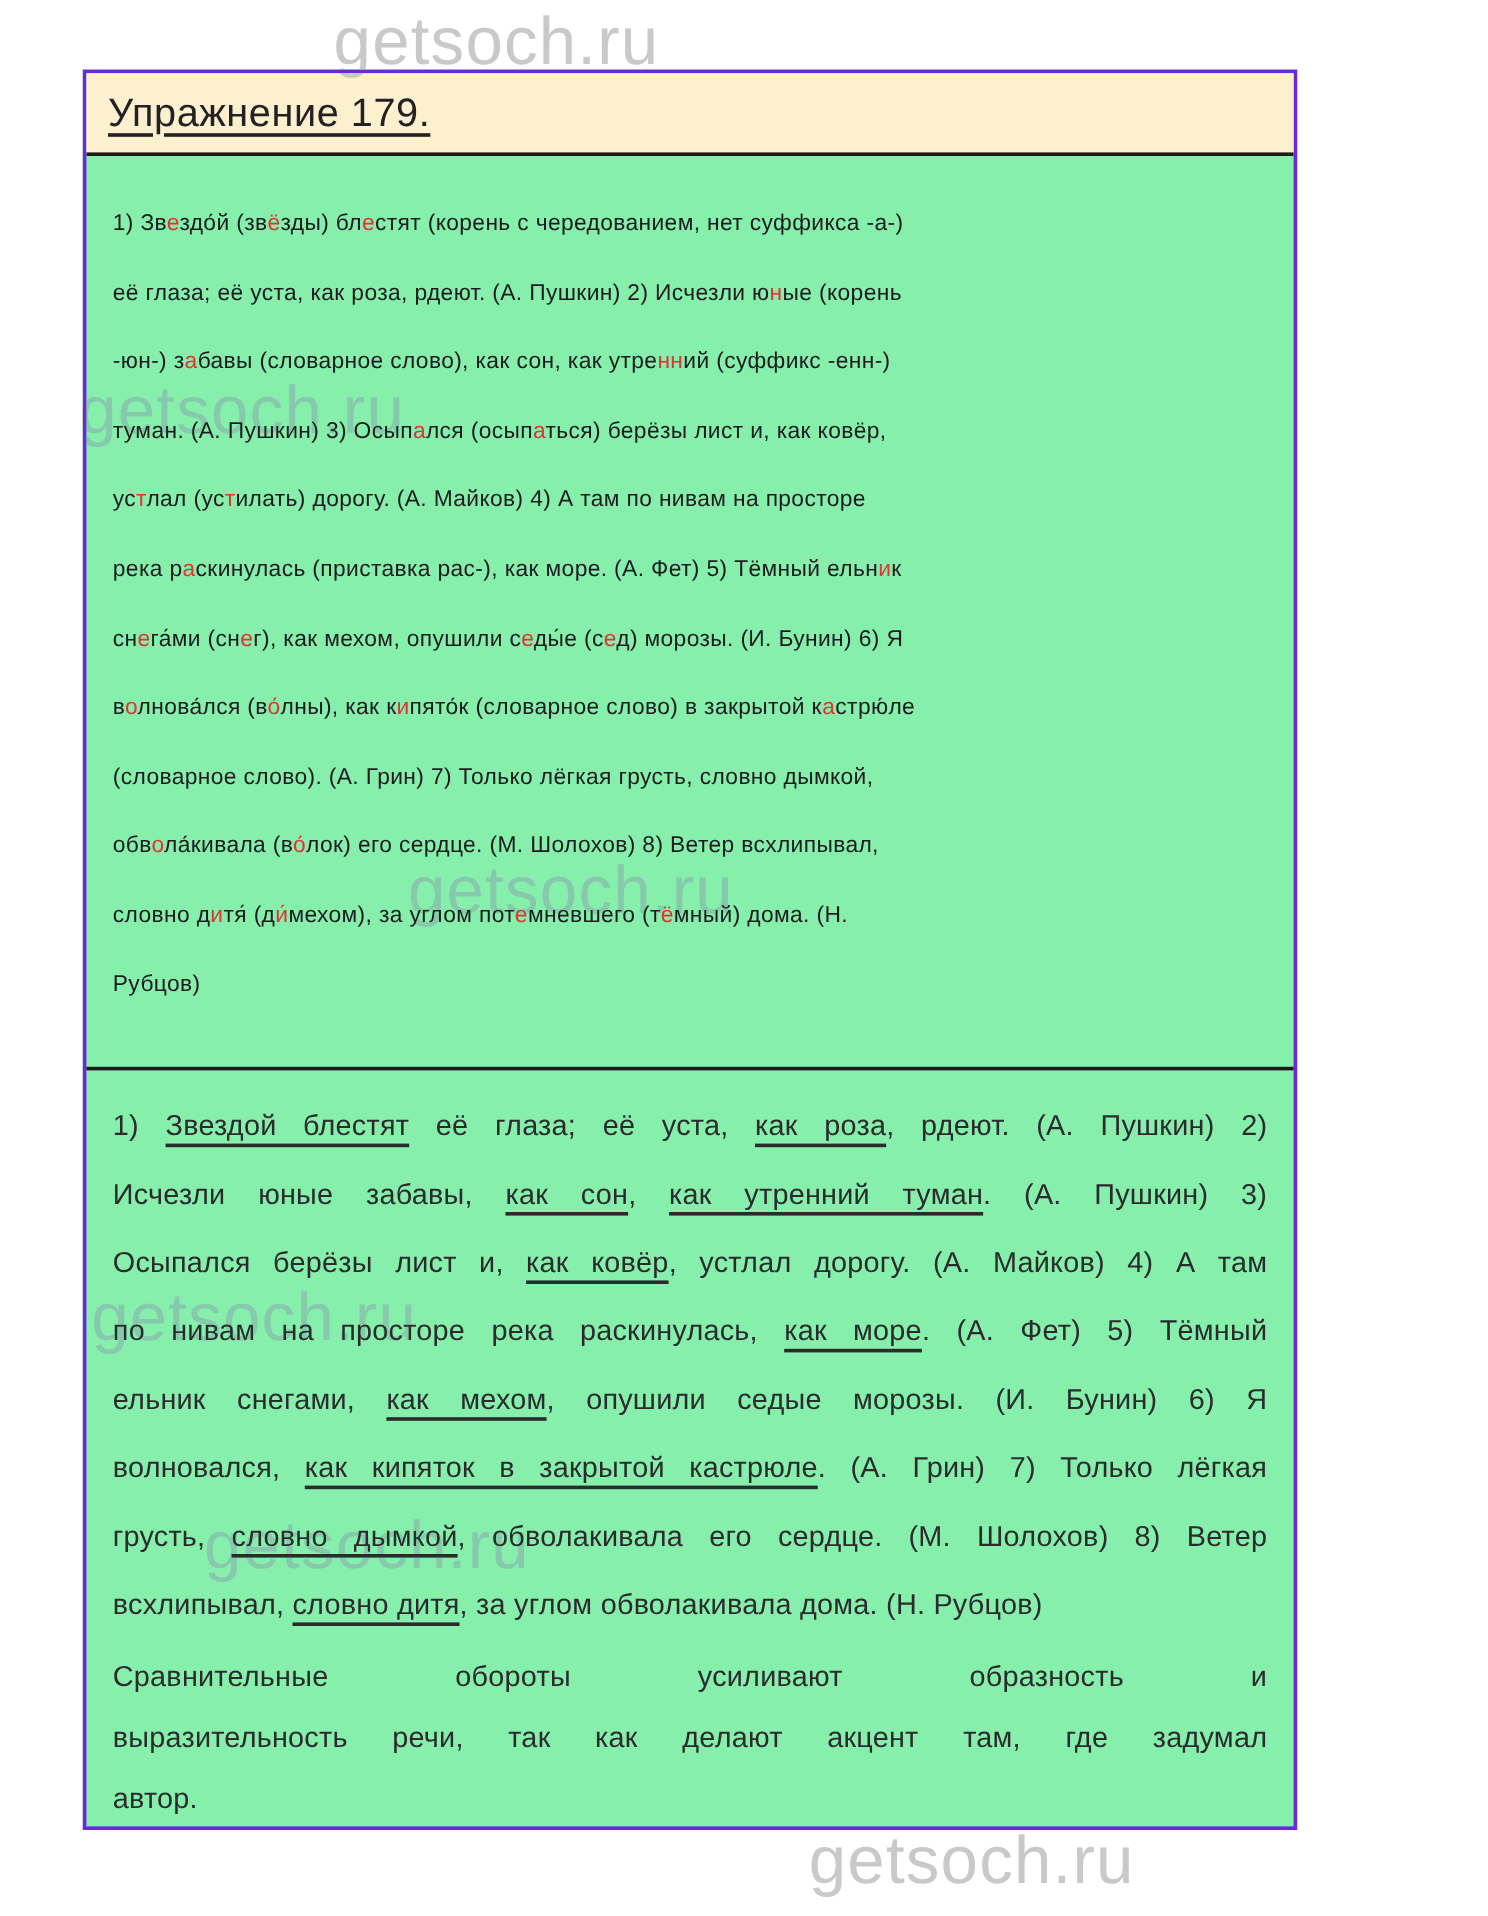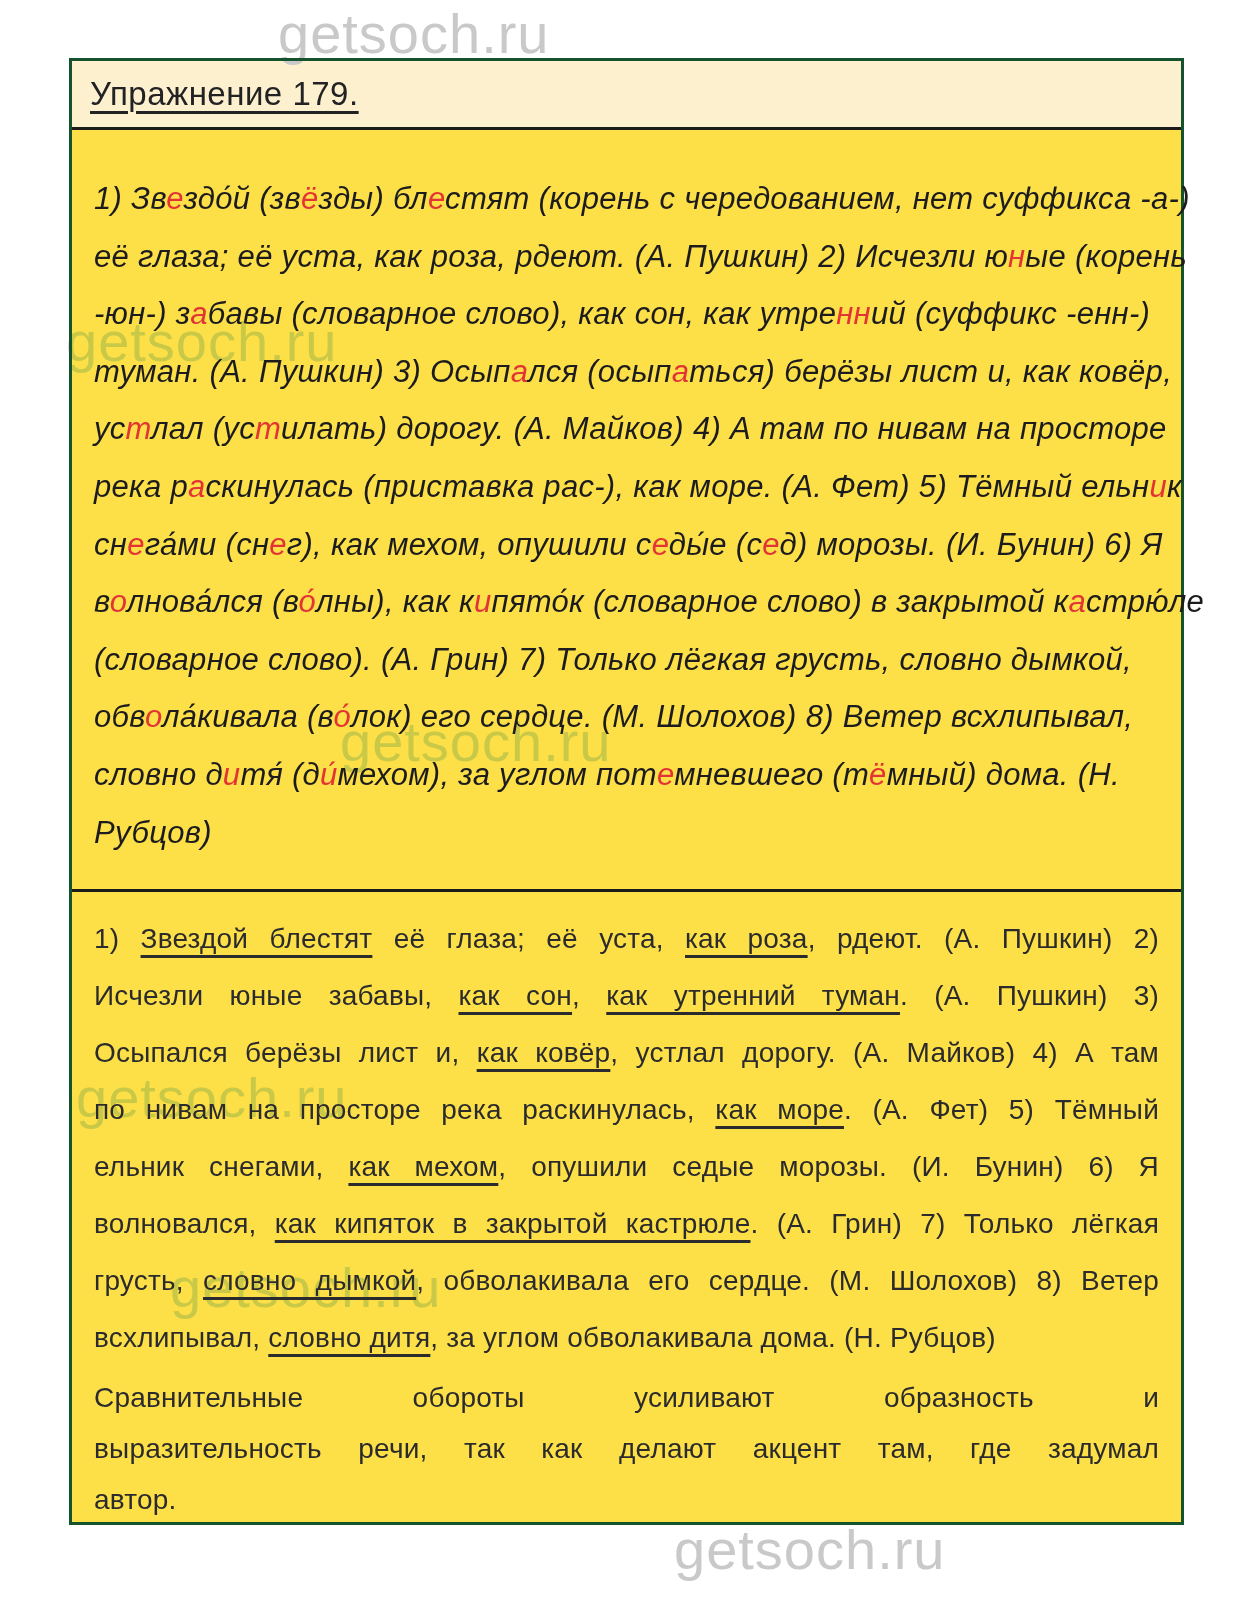--- a/index.html
+++ b/index.html
@@ -5,24 +5,24 @@
   html,body{margin:0;padding:0;}
   body{
     width:1240px;height:1597px;
     background:#ffffff;
     position:relative;
     overflow:hidden;
     font-family:"Liberation Sans","DejaVu Sans",sans-serif;
     -webkit-font-smoothing:antialiased;
   }
   .sheet{
-    position:absolute;left:69px;top:58px;width:1115px;
-    border:3px solid #14532d;
+    position:absolute;left:69px;top:58px;width:1012px;
+    border:3px solid #6d28d9;
     box-sizing:border-box;
-    background:#fde047;
+    background:#86efac;
   }
   .header-band{
     height:66px;
     background:#fdf0ce;
     border-bottom:3px solid #1b1b1b;
     display:flex;align-items:center;
     padding-left:18px;
     box-sizing:content-box;
   }
   .exercise-title{
@@ -30,35 +30,34 @@
     color:#222225;
     letter-spacing:0.5px;
     text-decoration:underline;
     text-decoration-thickness:2.5px;
     text-underline-offset:6px;
   }
   .section{box-sizing:border-box;}
   .section.hw{
     height:762px;
     border-bottom:3px solid #1b1b1b;
-    padding:40px 20px 10px 22px;
-    font-size:31px;
+    padding:28px 20px 10px 22px;
+    font-size:19px;
     color:#1c1c1f;
     letter-spacing:0.3px;
-    font-style:italic;
   }
   .section.hw .line{
     height:57.6px;
     line-height:57.6px;
     white-space:nowrap;
   }
   .section.typed{
     height:630px;
     padding:18px 22px 10px 22px;
-    font-size:28px;
+    font-size:24px;
     color:#2b2b2d;
     letter-spacing:0.2px;
   }
   .section.typed .line{
     height:57px;
     line-height:57px;
     text-align:justify;
   }
   .section.typed .conclusion .line{
     height:51px;

